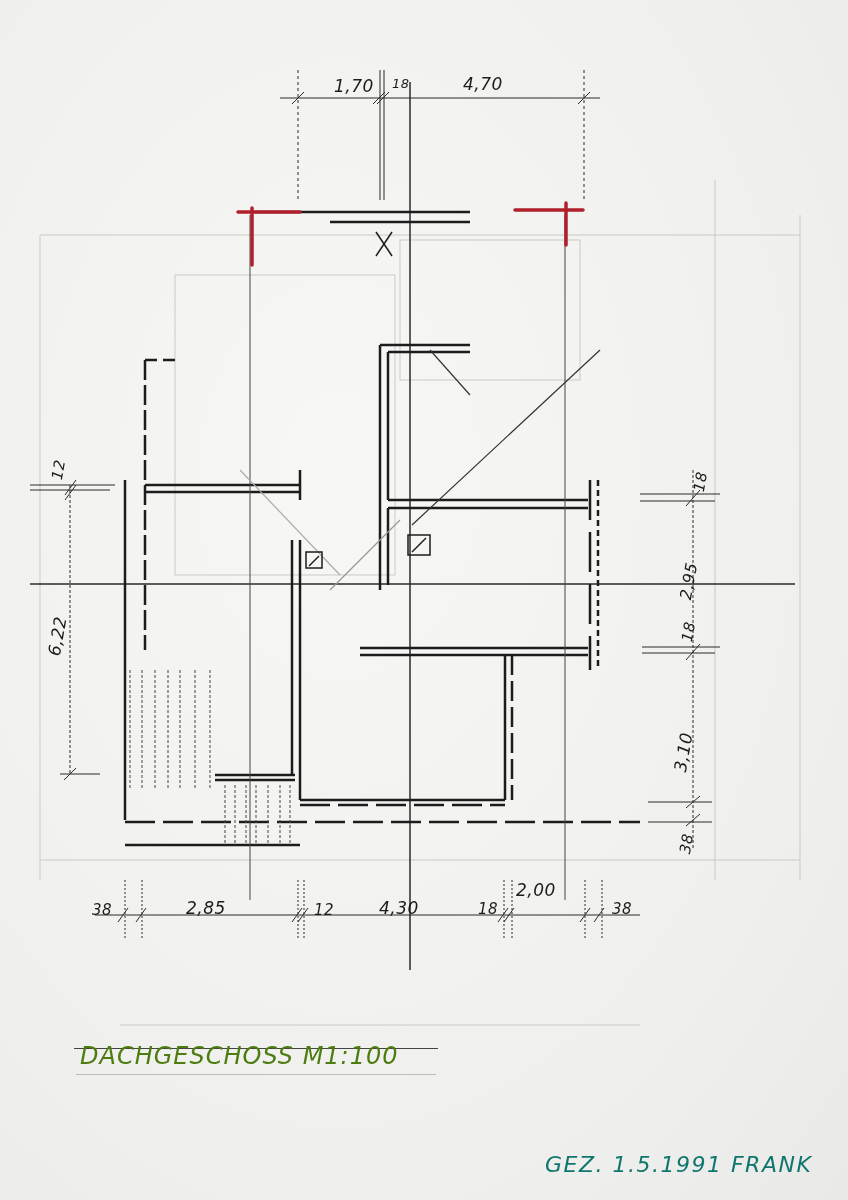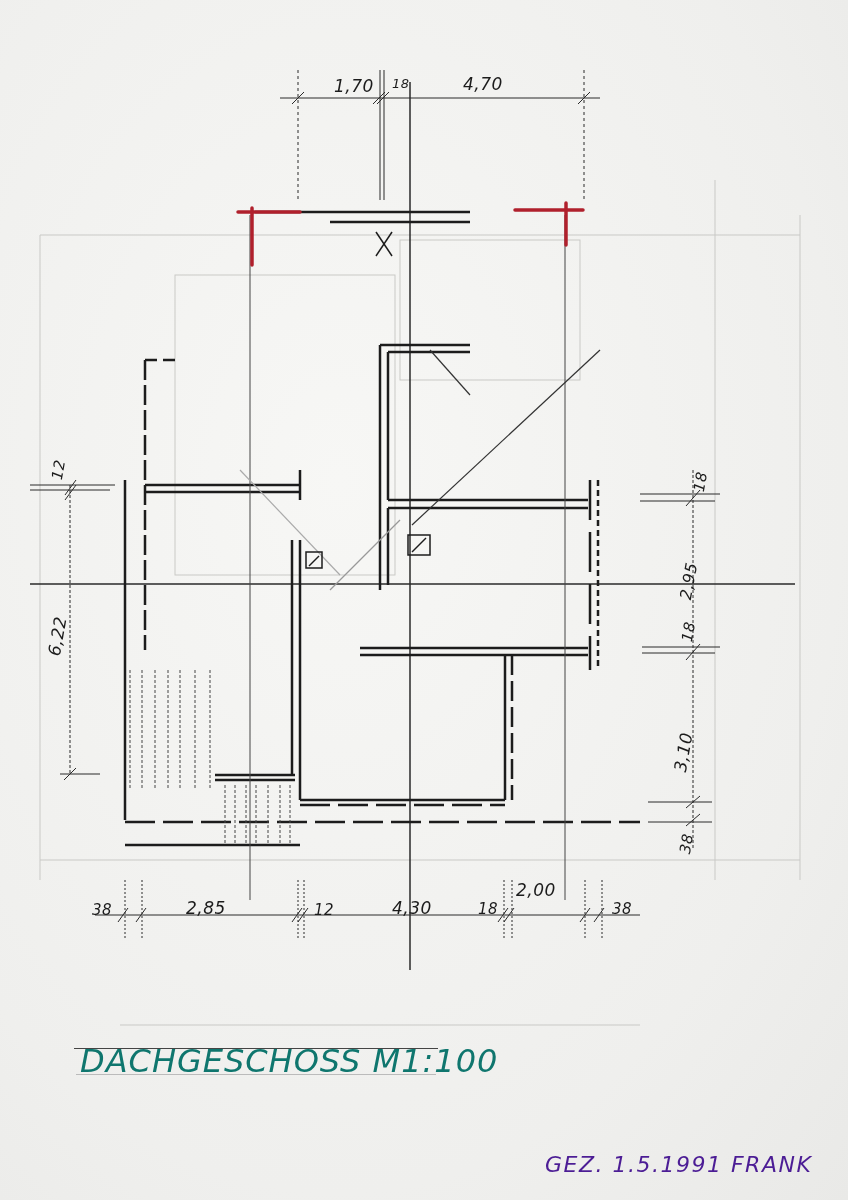--- a/index.html
+++ b/index.html
@@ -19,30 +19,30 @@
       font-family: "DejaVu Sans", sans-serif;
       font-style: italic;
       color: #1c1c1c;
       white-space: nowrap;
       letter-spacing: 0.5px;
     }
     .dim { font-size: 17px; }
     .vert { transform-origin: left top; transform: rotate(-80deg); }
     .title {
       position: absolute; left: 80px; top: 1042px;
-      font-size: 32px; font-style: italic; letter-spacing: 1px;
-      color: #0f766e; font-weight: 300;
+      font-size: 24px; font-style: italic; letter-spacing: 1px;
+      color: #4d7c0f; font-weight: 300;
       font-family: "DejaVu Sans", sans-serif;
     }
     .title-underline { position: absolute; left: 74px; top: 1048px; width: 364px; border-top: 1px solid #444; }
     .title-underline2 { position: absolute; left: 76px; top: 1074px; width: 360px; border-top: 1px solid #bbb; }
     .signature {
       position: absolute; left: 545px; top: 1152px;
       font-size: 22px; font-style: italic; letter-spacing: 1.5px;
-      color: #4c1d95; font-family: "DejaVu Sans", sans-serif;
+      color: #0f766e; font-family: "DejaVu Sans", sans-serif;
     }
   </style>
 </head>
 <body>
 
 <div class="sheet"></div>
 
 <svg class="plan" width="848" height="1200" viewBox="0 0 848 1200">
   <g fill="none" stroke="#c9c9c6" stroke-width="1">
     <line x1="40" y1="235" x2="800" y2="235"></line>
@@ -197,21 +197,21 @@
 
 <span class="hand dim vert" style="left:690px; top:490px; font-size:15px;">18</span>
 <span class="hand dim vert" style="left:676px; top:598px; font-size:16px;">2,95</span>
 <span class="hand dim vert" style="left:678px; top:640px; font-size:15px;">18</span>
 <span class="hand dim vert" style="left:670px; top:770px;">3,10</span>
 <span class="hand dim vert" style="left:676px; top:852px; font-size:15px;">38</span>
 
 <span class="hand dim" style="left:92px; top:901px; font-size:15px;">38</span>
 <span class="hand dim" style="left:186px; top:898px;font-style:italic;">2,85</span>
 <span class="hand dim" style="left:314px; top:901px; font-size:15px;">12</span>
-<span class="hand dim" style="left:392px; top:898px;">4,30</span>
+<span class="hand dim" style="left:379px; top:898px;">4,30</span>
 <span class="hand dim" style="left:478px; top:900px; font-size:15px;">18</span>
 <span class="hand dim" style="left:516px; top:880px;">2,00</span>
 <span class="hand dim" style="left:612px; top:900px; font-size:15px;">38</span>
 
 <div class="title-underline"></div>
 <span class="title">DACHGESCHOSS  M1:100</span>
 <div class="title-underline2"></div>
 <span class="signature">GEZ. 1.5.1991 FRANK</span>
 
 </body></html>

